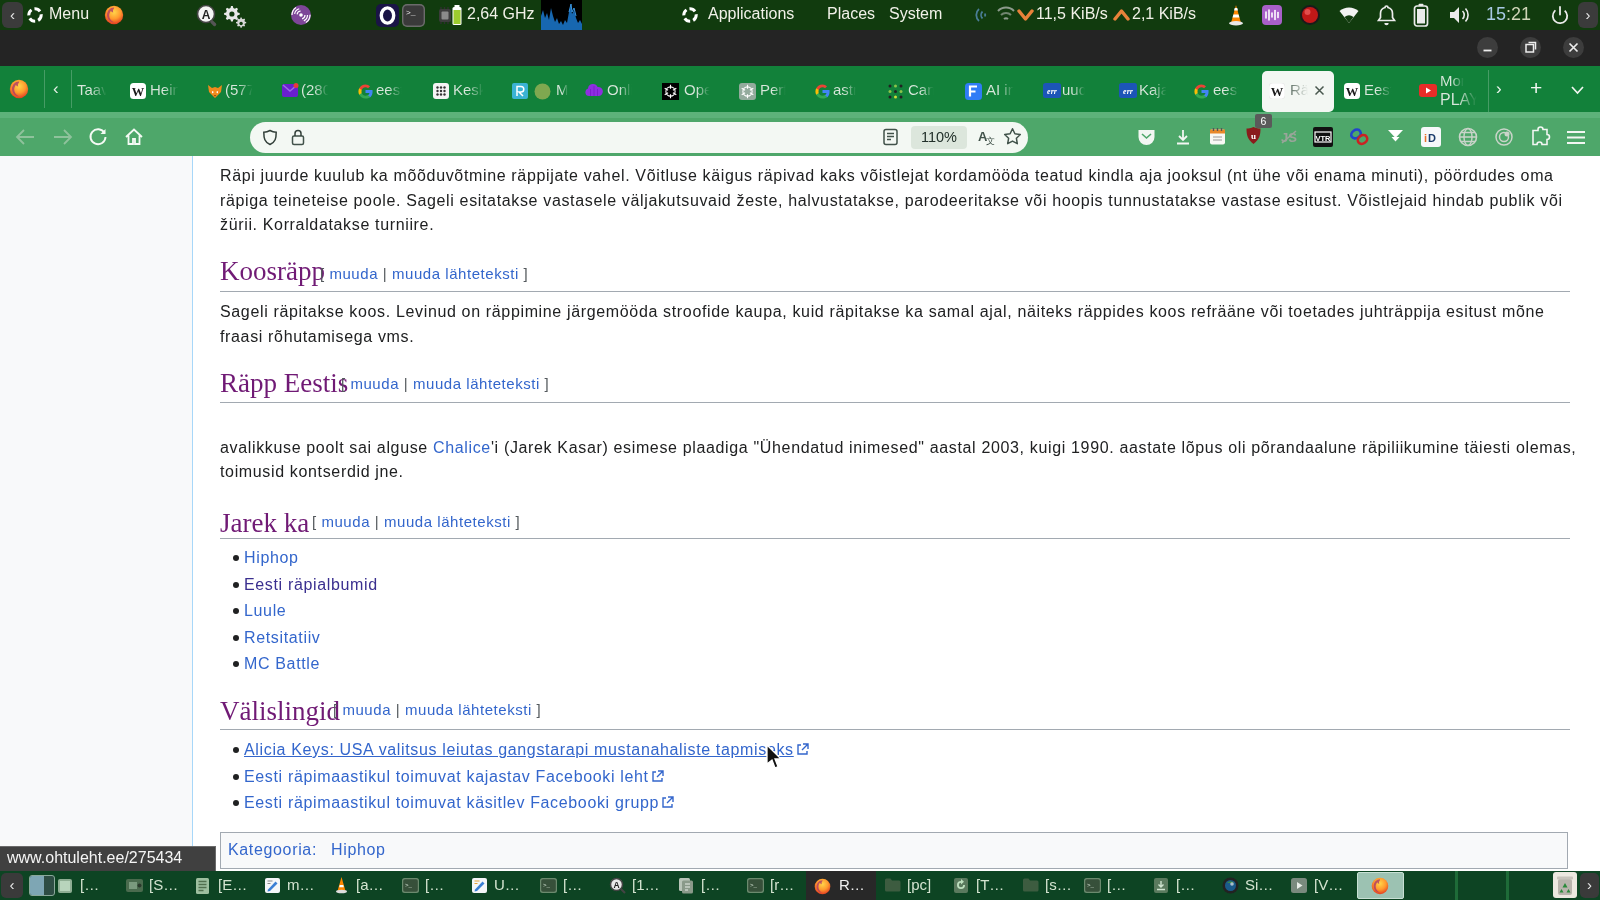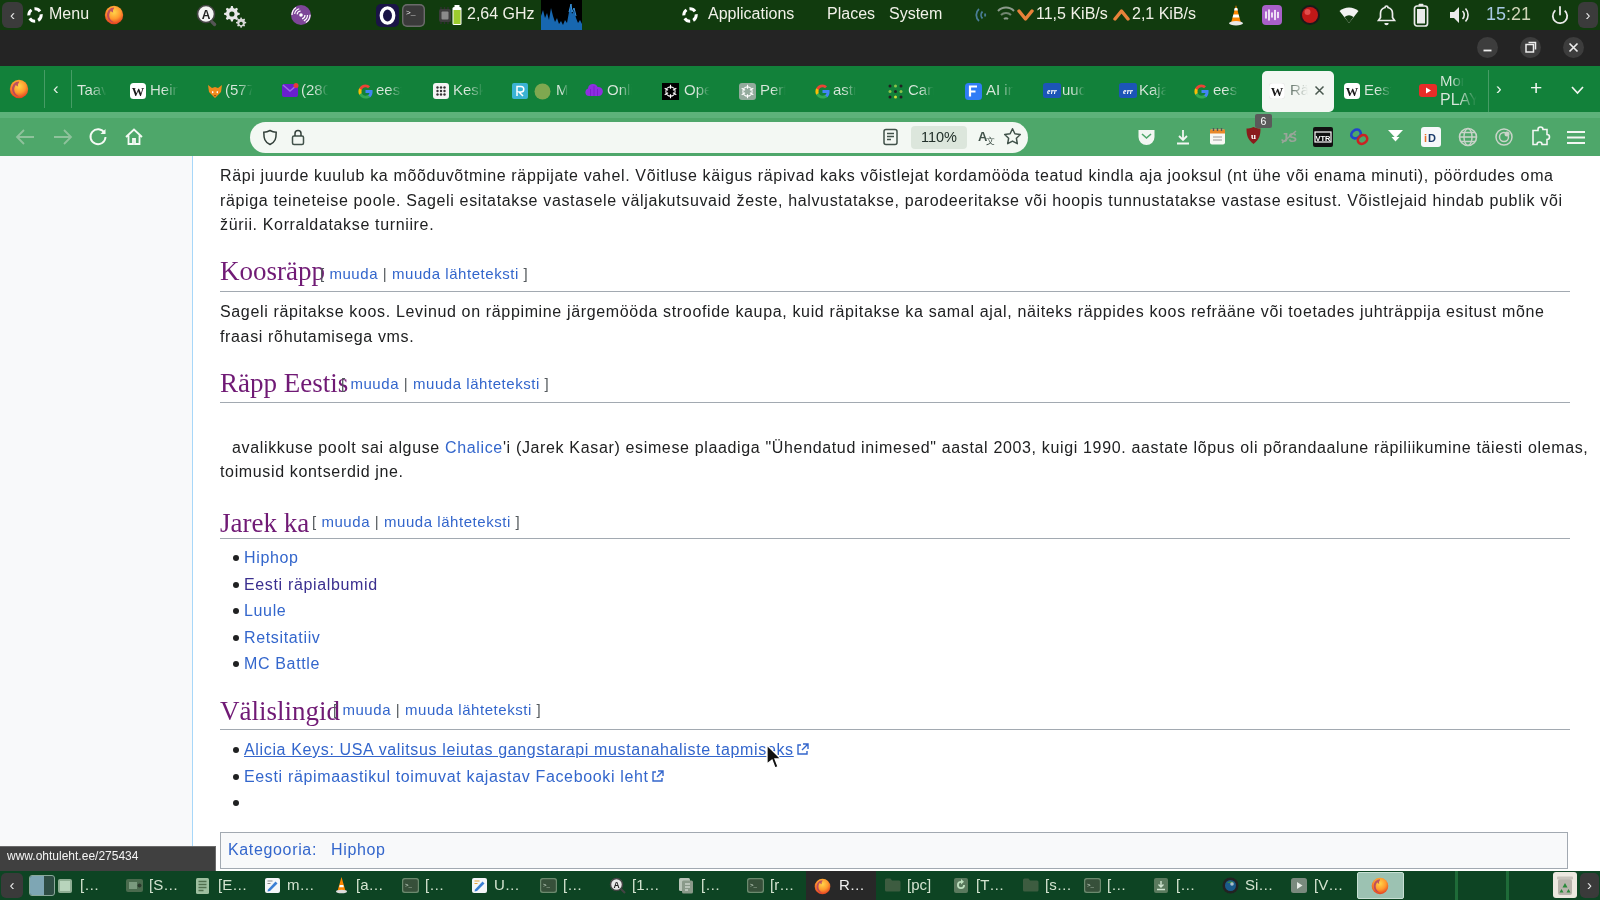--- a/index.html
+++ b/index.html
@@ -429,21 +429,21 @@
 
 <h2 style="left:220px;top:256px">Koosräpp</h2>
 <div class="ed" style="left:320px;top:265px">[ <a>muuda</a> | <a>muuda lähteteksti</a> ]</div>
 <div class="hr" style="top:291px"></div>
 <div class="t" style="left:220px;top:303px">Sageli räpitakse koos. Levinud on räppimine järgemööda stroofide kaupa, kuid räpitakse ka samal ajal, näiteks räppides koos refrääne või toetades juhträppija esitust mõne</div>
 <div class="t" style="left:220px;top:327.5px">fraasi rõhutamisega vms.</div>
 
 <h2 style="left:220px;top:368px">Räpp Eestis</h2>
 <div class="ed" style="left:341px;top:375px">[ <a>muuda</a> | <a>muuda lähteteksti</a> ]</div>
 <div class="hr" style="top:402px"></div>
-<div class="t" style="left:232px;top:438.5px">avalikkuse poolt sai alguse <a>Chalice</a>'i (Jarek Kasar) esimese plaadiga "Ühendatud inimesed" aastal 2003, kuigi 1990. aastate lõpus oli põrandaalune räpiliikumine täiesti olemas,</div>
+<div class="t" style="left:220px;top:438.5px">avalikkuse poolt sai alguse <a>Chalice</a>'i (Jarek Kasar) esimese plaadiga "Ühendatud inimesed" aastal 2003, kuigi 1990. aastate lõpus oli põrandaalune räpiliikumine täiesti olemas,</div>
 <div class="t" style="left:220px;top:463px">toimusid kontserdid jne.</div>
 
 <h2 style="left:220px;top:508px">Jarek ka</h2>
 <div class="ed" style="left:312px;top:513px">[ <a>muuda</a> | <a>muuda lähteteksti</a> ]</div>
 <div class="hr" style="top:538px"></div>
 <div class="bull" style="left:233px;top:555px"></div>
 <div class="t" style="left:244px;top:549px"><a>Hiphop</a></div>
 <div class="bull" style="left:233px;top:581.5px"></div>
 <div class="t" style="left:244px;top:575.5px"><a style="color:#3a2f8f">Eesti räpialbumid</a></div>
 <div class="bull" style="left:233px;top:608px"></div>
@@ -458,30 +458,33 @@
 <div class="hr" style="top:729px"></div>
 <div class="bull" style="left:233px;top:747px"></div>
 <div class="t" style="left:244px;top:741px"><a style="text-decoration:underline">Alicia Keys: USA valitsus leiutas gangstarapi mustanahaliste tapmiseks</a><svg style="vertical-align:0px;margin-left:3px" width="12" height="12" viewBox="0 0 12 12">
         <path d="M6 1h5v5M10.5 1.5L5 7M4 2H1v9h9V8" fill="none" stroke="#3366cc" stroke-width="1.4"></path>
       </svg></div>
 <div class="bull" style="left:233px;top:773.5px"></div>
 <div class="t" style="left:244px;top:767.5px"><a>Eesti räpimaastikul toimuvat kajastav Facebooki leht</a><svg style="vertical-align:0px;margin-left:3px" width="12" height="12" viewBox="0 0 12 12">
         <path d="M6 1h5v5M10.5 1.5L5 7M4 2H1v9h9V8" fill="none" stroke="#3366cc" stroke-width="1.4"></path>
       </svg></div>
 <div class="bull" style="left:233px;top:800px"></div>
+<div class="t" style="left:244px;top:794px"><a>Eesti räpimaastikul toimuvat käsitlev Facebooki grupp</a><svg style="vertical-align:0px;margin-left:3px" width="12" height="12" viewBox="0 0 12 12">
+        <path d="M6 1h5v5M10.5 1.5L5 7M4 2H1v9h9V8" fill="none" stroke="#3366cc" stroke-width="1.4"></path>
+      </svg></div>
 
 <div class="a" style="left:220px;top:832px;width:1348px;height:37px;background:#f8f9fa;border:1px solid #a2a9b1"></div>
 <div class="t" style="left:228px;top:841px"><a>Kategooria:</a><span style="display:inline-block;width:14px"></span><a>Hiphop</a></div>
 
 <svg class="a" style="left:765px;top:744px" width="22" height="26" viewBox="0 0 22 26">
       <path d="M2 1 L2 20 L7 16 L10 24 L13 22.5 L10 15 L16 15 Z" fill="#111" stroke="#fff" stroke-width="1.3"></path>
     </svg>
 
 <div class="a" id="tooltip" style="left:0;top:846px;width:216px;height:25px;background:#404040;border-top:1px solid #6a6a6a;border-right:1px solid #6a6a6a"></div>
-<div class="a" style="left:7px;top:849px;font-size:12px;color:#f5f5f5;white-space:nowrap">www.ohtuleht.ee/275434</div>
+<div class="a" style="left:7px;top:849px;font-size:16px;color:#f5f5f5;white-space:nowrap">www.ohtuleht.ee/275434</div>
 
 <div class="a" id="taskbar" style="left:0;top:871px;width:1600px;height:29px;background:#0d4423"></div>
 <div class="a" style="left:1px;top:873px;width:22px;height:25px;background:#3a3a3a;border-radius:5px;color:#e8e8e8;font-size:15px;text-align:center;line-height:24px">‹</div>
 <div class="a" style="left:29px;top:875px;width:26px;height:21px;background:#2e4d44;border:1px solid #8aa89a;border-radius:3px">
       <div style="position:absolute;left:0;top:0;width:14px;height:19px;background:#7ea6b4;border-radius:2px 0 0 2px"></div>
     </div>
 <svg class="a" style="left:57px;top:878px" width="16" height="16" viewBox="0 0 16 16">
       <rect x="1" y="1" width="14" height="14" rx="2" fill="#8fae94"></rect>
       <rect x="3" y="3" width="10" height="10" fill="#b8d4bc"></rect>
     </svg>

